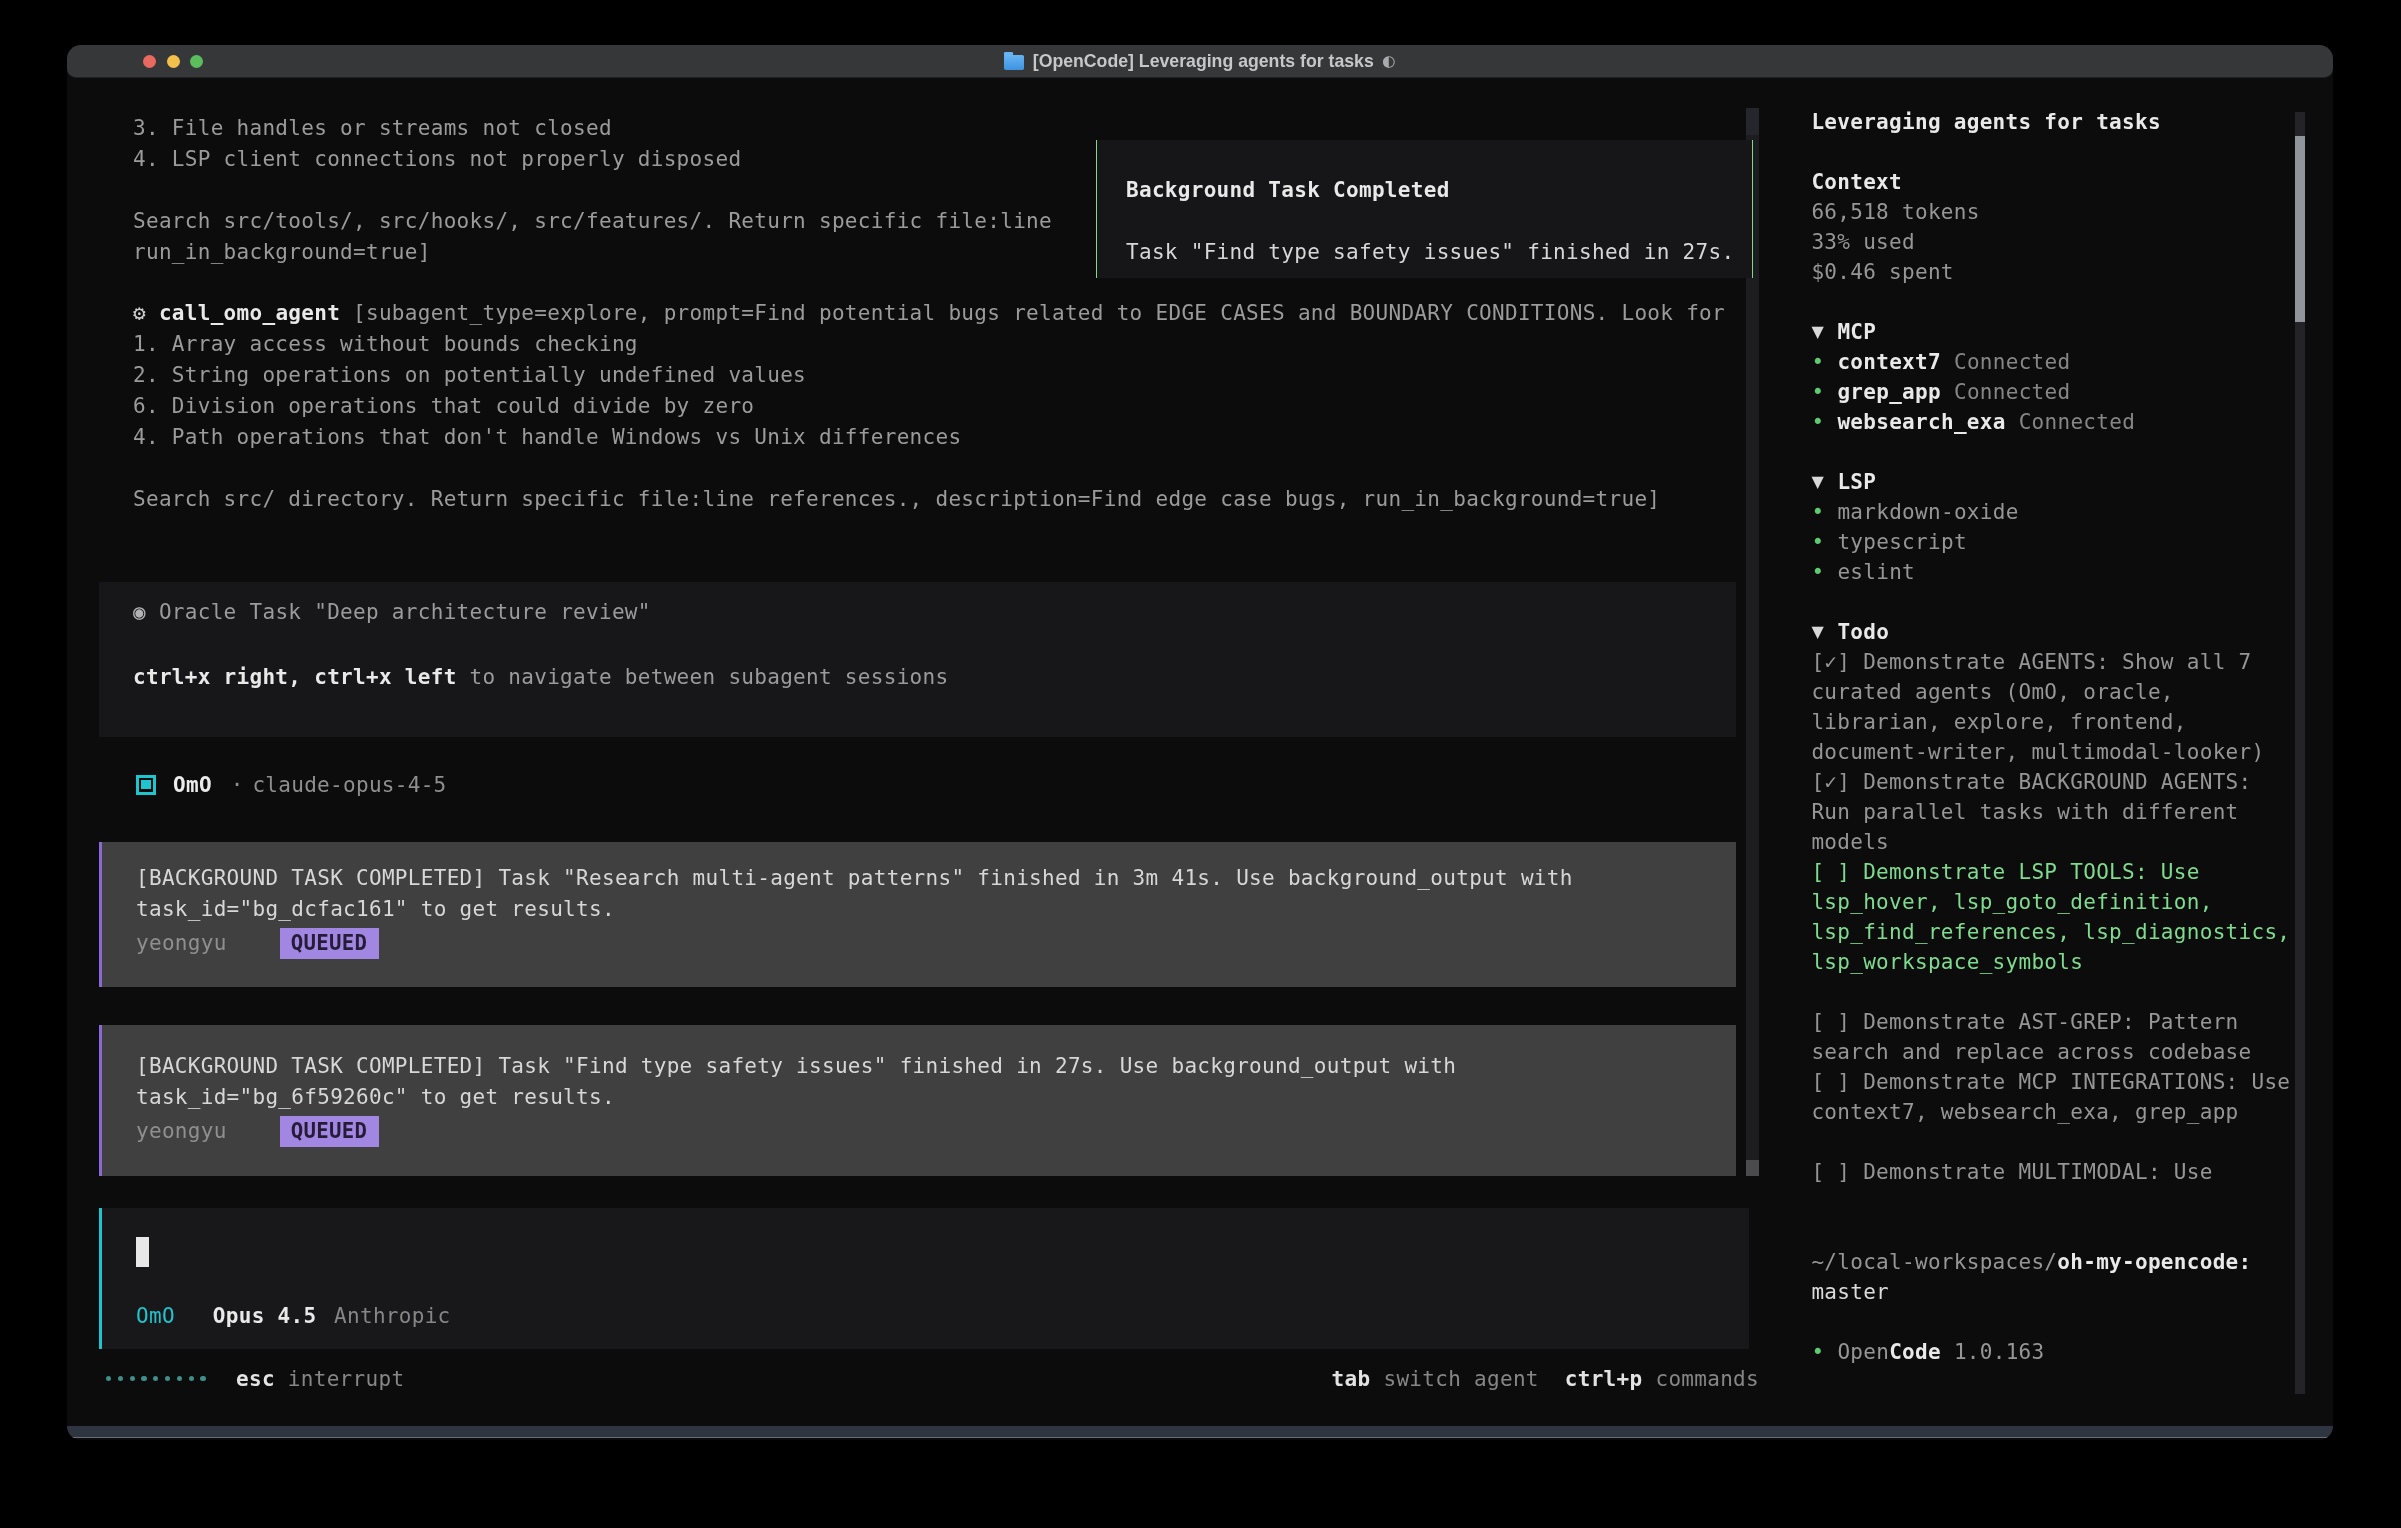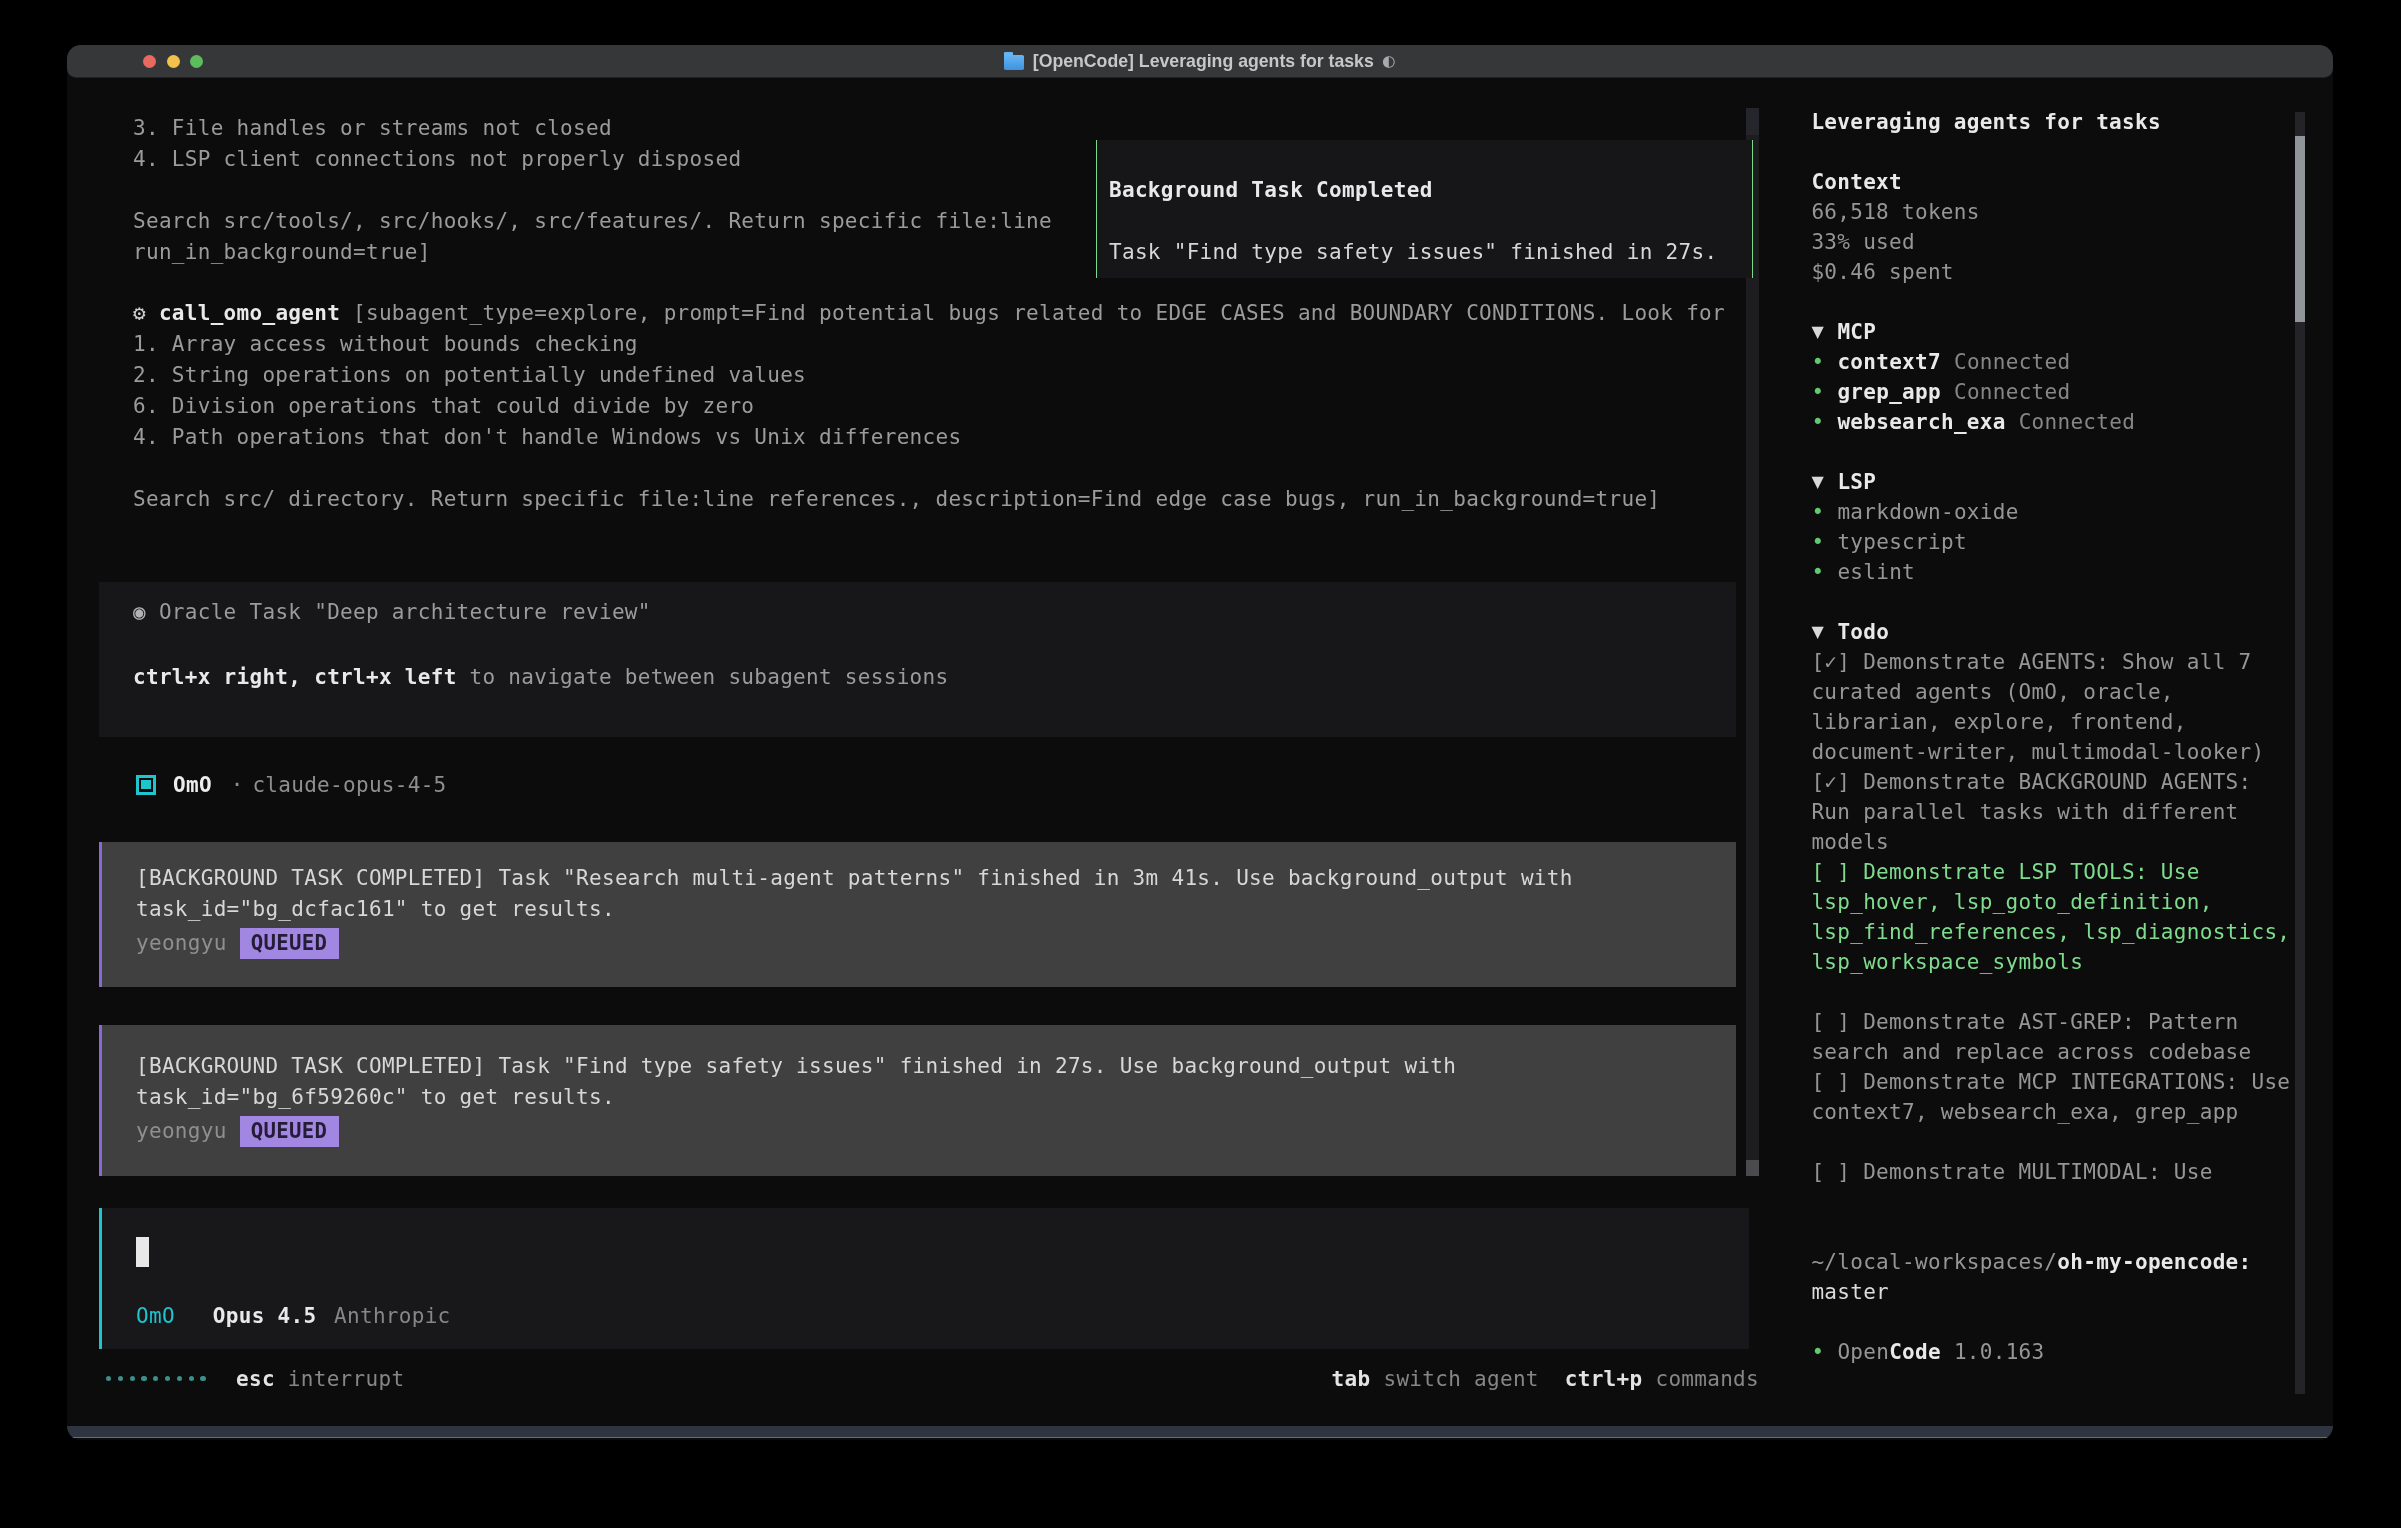--- a/index.html
+++ b/index.html
@@ -25,21 +25,21 @@
 
   
   .main{position:absolute;left:0;top:0;width:1729px;height:1348px;overflow:hidden;}
   .tline{position:relative;white-space:pre;font-size:21px;line-height:31px;letter-spacing:0.3px;color:#9b9b9c;}
   .tgroup{position:absolute;left:66px;}
   .white-b{color:#e9e9ea;font-weight:bold;}
   .gear{color:#cfcfd0;}
 
   
   .notif{position:absolute;left:1029px;top:62px;width:657px;height:138px;background:#161618;
-    border-left:1.8px solid #7fd98c;border-right:1.8px solid #7fd98c;padding:35px 0 0 12px;z-index:30;}
+    border-left:1.8px solid #7fd98c;border-right:1.8px solid #7fd98c;padding:35px 0 0 29px;z-index:30;}
   .notif .t{font-size:21px;line-height:31px;letter-spacing:0.3px;color:#e9e9ea;font-weight:bold;white-space:pre;}
   .notif .sp52{height:31px;}
   .notif .m{font-size:21px;line-height:31px;letter-spacing:0.3px;color:#d7d7d8;white-space:pre;}
 
   
   .oracle{position:absolute;left:32px;top:504px;width:1637px;height:155px;background:#17171a;}
   .oracle .l1{position:absolute;left:34px;top:15.4px;}
   .oracle .l2{position:absolute;left:34px;top:80px;}
   .oracle-ico{color:#b3b3b4;}
 
@@ -47,21 +47,21 @@
   .agent-head{position:absolute;left:69px;top:691px;height:31px;display:flex;align-items:center;}
   .omo-ico{width:20px;height:20px;border:3px solid #1ec4ce;background:#0c0c0d;display:flex;align-items:center;justify-content:center;margin-right:17px;}
   .omo-ico i{display:block;width:9.5px;height:9.5px;background:#1ec4ce;}
   .agent-head .nm{font-size:21px;font-weight:bold;color:#ececed;letter-spacing:0.3px;}
   .agent-head .dot{font-size:21px;color:#8f8f90;margin:0 8.9px 0 19px;}
   .agent-head .mdl{font-size:21px;color:#8f8f90;letter-spacing:0.3px;}
 
   
   .msg{position:absolute;left:32px;width:1637px;background:#404040;border-left:3px solid #8a68d6;padding:21px 0 0 34px;}
   .msg .line{font-size:21px;line-height:31px;letter-spacing:0.3px;color:#d7d7d8;white-space:pre;}
-  .msg .meta{display:flex;align-items:center;margin-top:2.4px;height:32px;}
+  .msg .meta{display:flex;align-items:center;margin-top:2.4px;height:32px;gap:40px;}
   .msg .author{font-size:21px;color:#8f8f90;letter-spacing:0.3px;}
   .badge{margin-left:13px;background:#a287e2;color:#251d38;font-weight:bold;font-size:20.7px;
     letter-spacing:0.3px;padding:3px 11.2px 4.1px 11.2px;}
 
   
   .inputbox{position:absolute;left:32px;top:1130px;width:1650px;height:141px;background:#18181b;border-left:3px solid #1ec4ce;}
   .cursor{position:absolute;left:34px;top:29px;width:13px;height:29.5px;background:#e8e8e8;}
   .input-meta{position:absolute;left:34px;top:92px;height:31px;display:flex;align-items:center;}
   .input-meta .ag{color:#1ec4ce;font-size:21px;letter-spacing:0.3px;}
   .input-meta .md{color:#e9e9ea;font-weight:bold;font-size:21px;letter-spacing:0.3px;margin-left:38px;}

